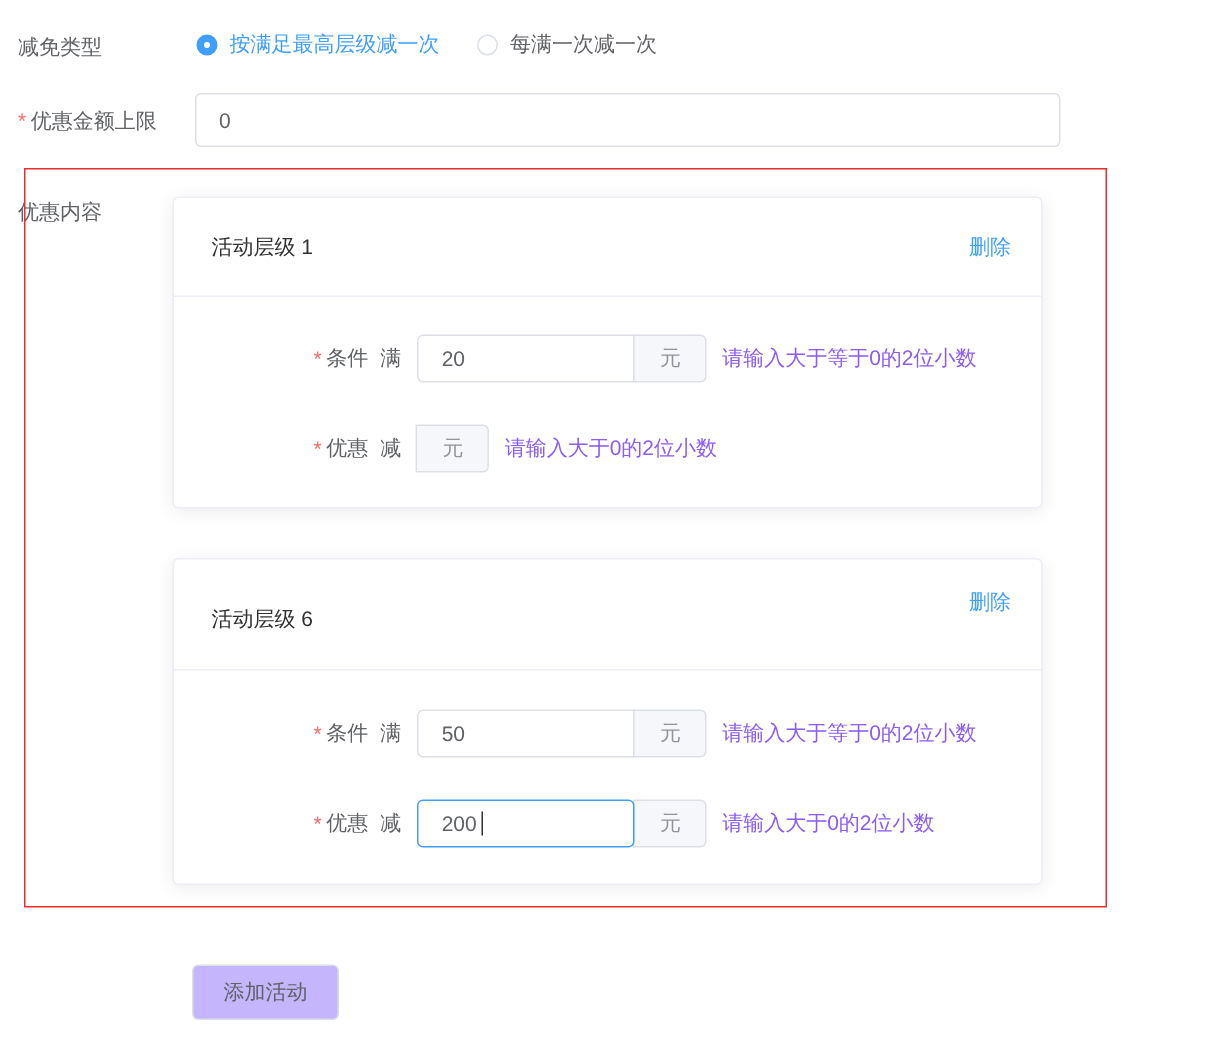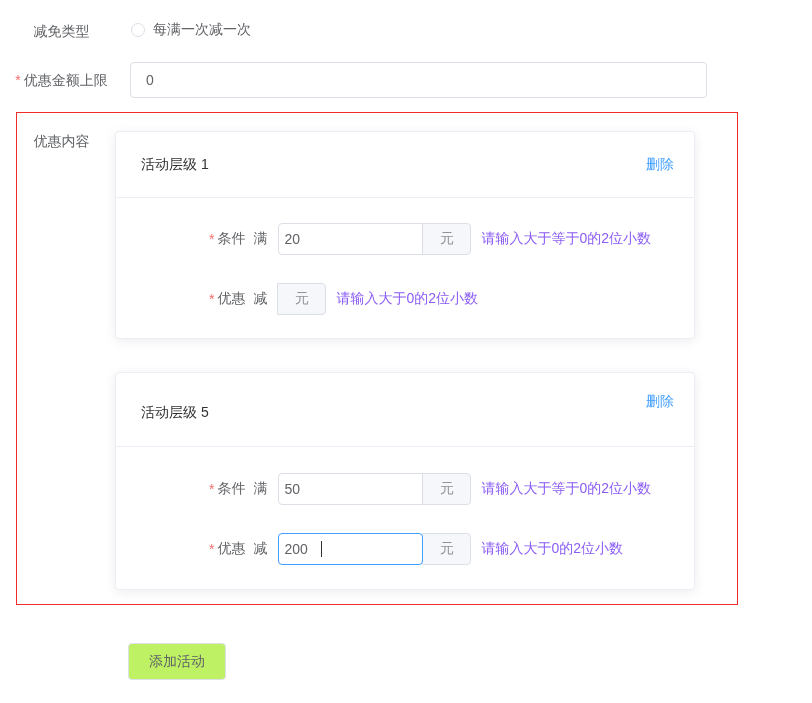--- a/index.html
+++ b/index.html
@@ -1,21 +1,21 @@
 <!DOCTYPE html>
 <html><head>
 <meta charset="utf-8">
 <style>
   * { margin:0; padding:0; box-sizing:border-box; }
   html,body { width:812px; height:703px; background:#fff; }
   body { font-family:"Liberation Sans","DejaVu Sans",sans-serif; font-size:14px; color:#606266; }
   .page { position:relative; width:812px; height:703px; overflow:hidden; }
 
   
-  .form-label { position:absolute; left:0; width:123px; text-align:center; color:#606266; line-height:16px; }
+  .form-label { position:absolute; left:12px; width:123px; text-align:left; color:#606266; line-height:16px; }
   .req { color:#F56C6C; margin-right:3px; }
 
   
   .radio-row { position:absolute; left:131px; top:22px; display:flex; align-items:center; height:16px; }
   .radio-opt { display:flex; align-items:center; cursor:pointer; }
   .radio-opt + .radio-opt { margin-left:25px; }
   .radio-circle { width:14px; height:14px; border-radius:50%; border:1px solid #DCDFE6; background:#fff; margin-right:8px; position:relative; flex:0 0 14px; }
   .radio-circle.checked { background:#409EFF; border-color:#409EFF; }
   .radio-circle.checked::after { content:""; position:absolute; left:50%; top:50%; width:4px; height:4px; border-radius:50%; background:#fff; transform:translate(-50%,-50%); }
   .radio-label { color:#606266; }
@@ -40,37 +40,41 @@
   .delete-link { color:#409EFF; cursor:pointer; }
 
   .card-body-1 { padding-top:25px; }
   .card-body-2 { padding-top:26px; }
 
   
   .level-row { display:flex; align-items:center; height:32px; margin-left:93px; margin-bottom:28px; }
   .row-label { color:#606266; }
   .row-prefix { margin-left:8px; color:#606266; }
   .input-wrap { position:relative; margin-left:11px; display:flex; }
-  .amount-input { width:145px; height:32px; border:1px solid #DCDFE6; border-radius:4px 0 0 4px; padding:0 5px; font-size:14px; color:#606266; outline:none; font-family:inherit; background:#fff; position:relative; }
+  .amount-input { width:145px; height:32px; border:1px solid #DCDFE6; border-radius:4px 0 0 4px; padding:0 15px; font-size:14px; color:#606266; outline:none; font-family:inherit; background:#fff; position:relative; }
   .amount-input.focused { border-color:#409EFF; border-radius:4px; z-index:2; }
   .unit-append { width:49px; height:32px; margin-left:-1px; background:#F5F7FA; border:1px solid #DCDFE6; border-radius:0 4px 4px 0; color:#909399; display:flex; align-items:center; justify-content:center; z-index:1; }
   .hint { margin-left:10px; color:#8b5cf6; }
   .caret { position:absolute; left:43px; top:8px; width:1px; height:16px; background:#303133; z-index:3; animation:blink 1s step-end infinite; }
   @keyframes blink { 50% { opacity:0; } }
 
   
-  .add-btn { position:absolute; left:128px; top:643px; width:98px; height:37px; background:#bef264; border:1px solid #DCDFE6; border-radius:4px; color:#606266; font-size:14px; font-family:inherit; cursor:pointer; }
+  .add-btn { position:absolute; left:128px; top:643px; width:98px; height:37px; background:#c4b5fd; border:1px solid #DCDFE6; border-radius:4px; color:#606266; font-size:14px; font-family:inherit; cursor:pointer; }
 </style>
 </head>
 <body>
 
 <div class="page">
 
   <div class="form-label" style="top:23px;">减免类型</div>
   <div class="radio-row">
+    <div class="radio-opt checked">
+      <span class="radio-circle checked"></span>
+      <span class="radio-label">按满足最高层级减一次</span>
+    </div>
     <div class="radio-opt">
       <span class="radio-circle"></span>
       <span class="radio-label">每满一次减一次</span>
     </div>
   </div>
 
   <div class="form-label" style="top:72px;"><span class="req">*</span><span>优惠金额上限</span></div>
   <input class="cap-input" type="text" value="0" style="">
 
   <div class="form-label" style="top:133px;">优惠内容</div>
@@ -99,21 +103,21 @@
           <span class="input-wrap">
             <span class="unit-append">元</span>
           </span>
           <span class="hint">请输入大于0的2位小数</span>
         </div>
       </div>
     </div>
 
     <div class="card card-2">
       <div class="card-header">
-        <span class="card-title">活动层级 5</span>
+        <span class="card-title">活动层级 6</span>
         <span class="delete-link">删除</span>
       </div>
       <div class="card-body-2">
         <div class="level-row">
           <span class="req">*</span>
           <span class="row-label">条件</span>
           <span class="row-prefix">满</span>
           <span class="input-wrap">
             <input class="amount-input" type="text" value="50" style="">
             <span class="unit-append">元</span>

